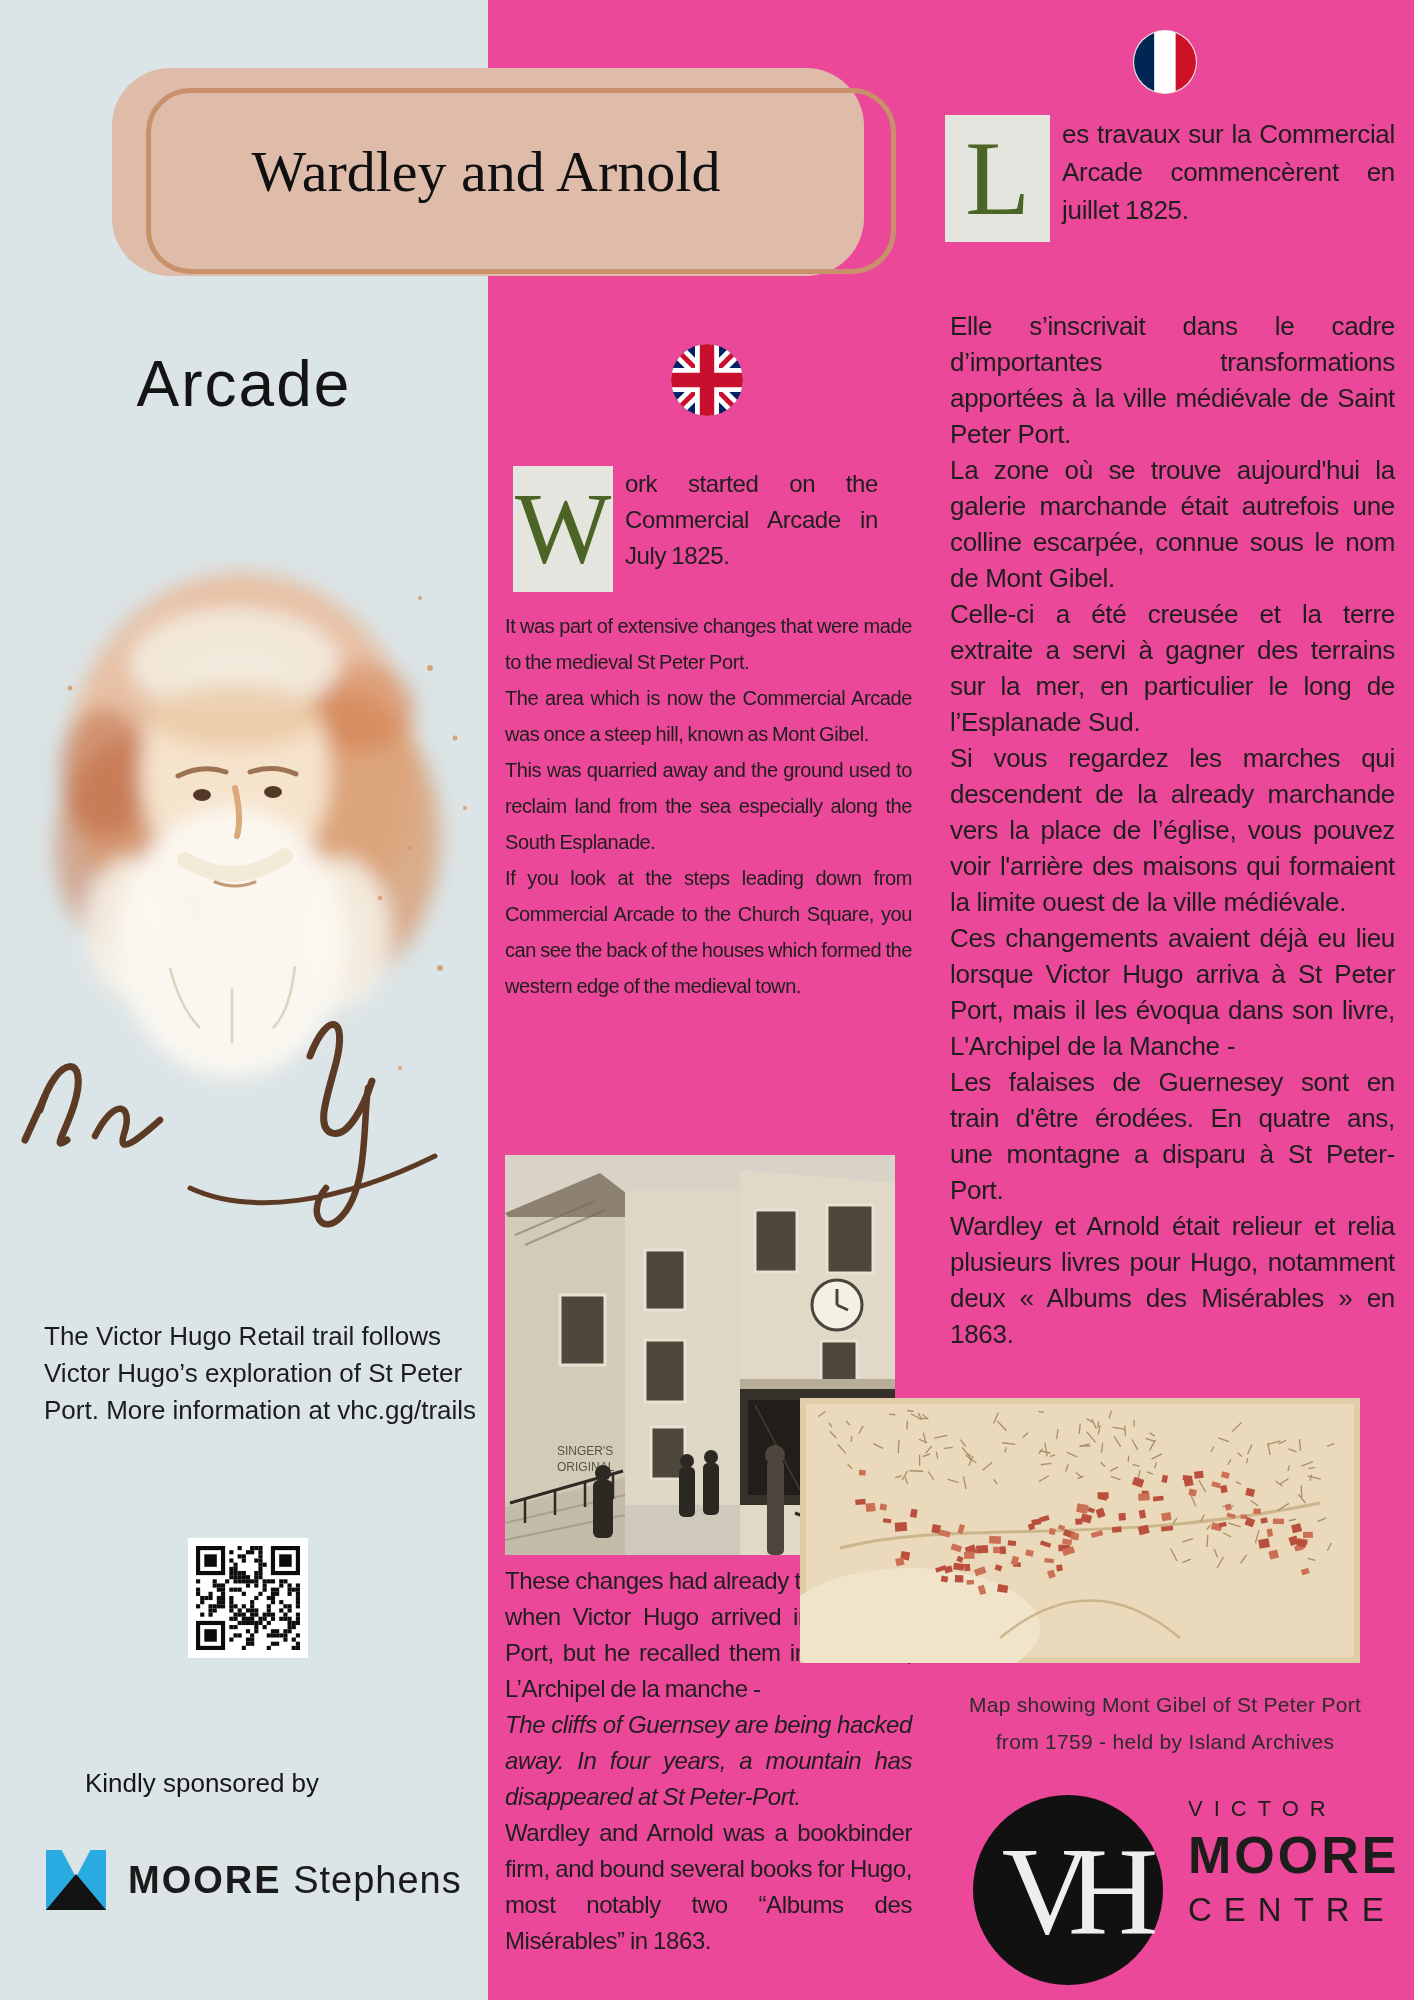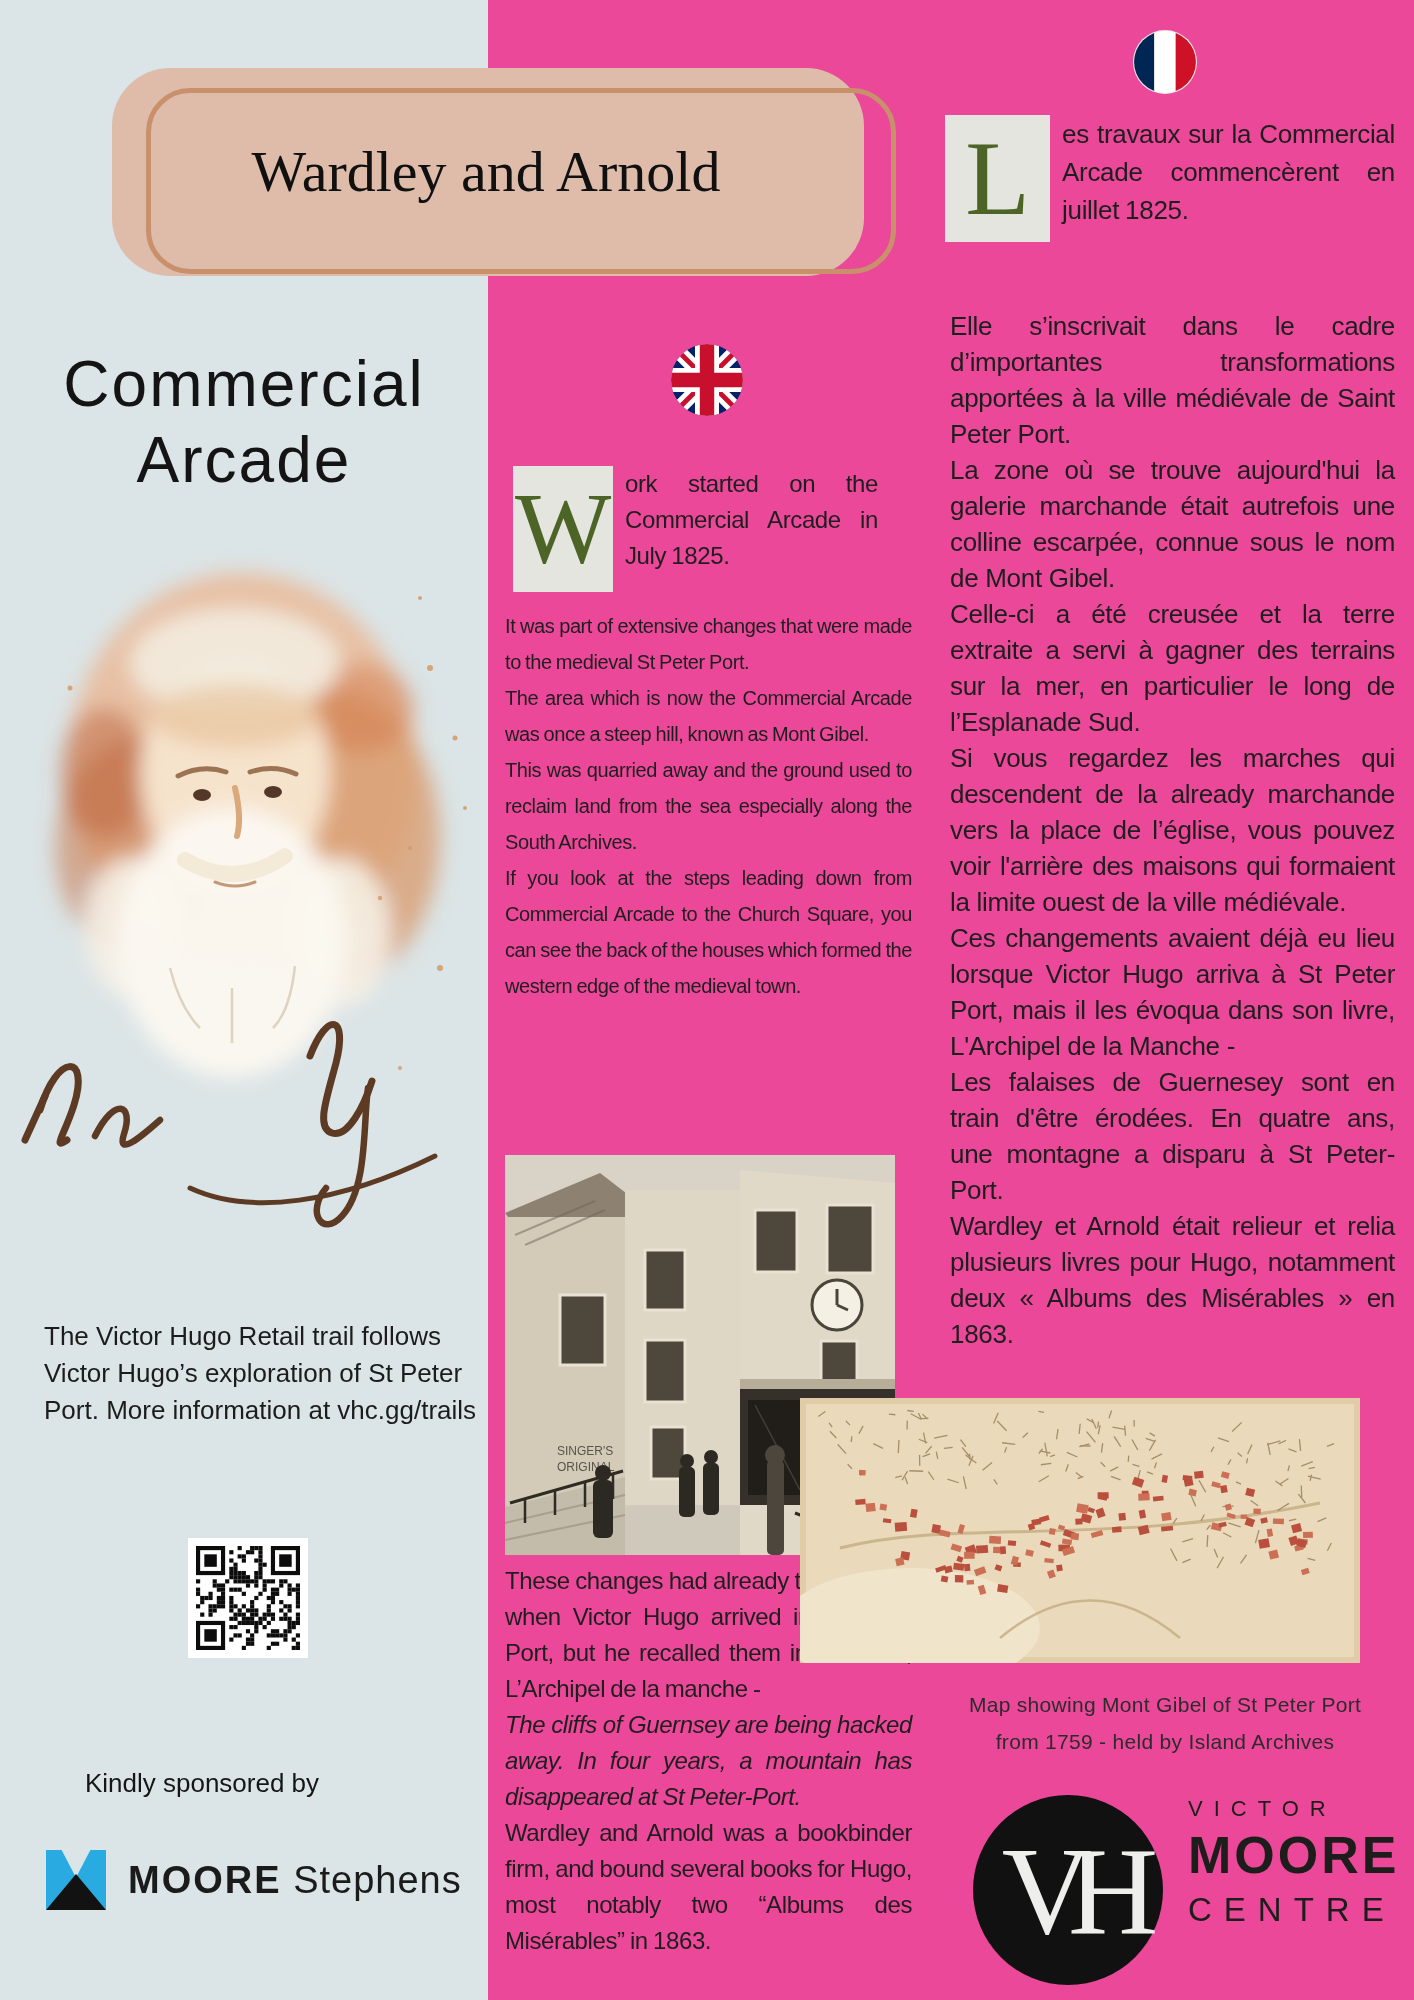--- a/index.html
+++ b/index.html
@@ -74,21 +74,20 @@
 
 <div class="poster">
 
   <div class="sidebar-bg"></div>
 
   <div class="badge-fill"></div>
   <div class="badge-outline"></div>
   <div class="badge-title">Wardley and Arnold</div>
 
   <div class="heading">
-    <div>Commercial</div>
     <div>Arcade</div>
   </div>
 
   <svg class="portrait" viewBox="0 0 466 700">
     <defs>
         <filter id="wblur" x="-40%" y="-40%" width="180%" height="180%">
           <feGaussianBlur stdDeviation="10"></feGaussianBlur>
         </filter>
       </defs>
     <g filter="url(#wblur)">
@@ -384,21 +383,21 @@
   </svg>
 
   <div class="drop-block drop-en">
     <div class="drop-box en">W</div>
     <span>ork started on the Commercial Arcade in July 1825.</span>
   </div>
 
   <div class="en-body">
     <p>It was part of extensive changes that were made to the medieval St Peter Port.</p>
     <p>The area which is now the Commercial Arcade was once a steep hill, known as Mont Gibel.</p>
-    <p>This was quarried away and the ground used to reclaim land from the sea especially along the South Archives.</p>
+    <p>This was quarried away and the ground used to reclaim land from the sea especially along the South Esplanade.</p>
     <p>If you look at the steps leading down from Commercial Arcade to the Church Square, you can see the back of the houses which formed the western edge of the medieval town.</p>
   </div>
 
   <svg class="photo" viewBox="0 0 390 400">
     <rect width="390" height="400" fill="#cfc9bb"></rect>
     <rect width="390" height="70" fill="#d8d3c6"></rect>
     <polygon points="0,58 95,18 152,62 30,98" fill="#8d8271"></polygon>
     <rect x="0" y="62" width="125" height="290" fill="#d3cbb8"></rect>
     <path d="M10,80 L90,46 M20,90 L100,55" stroke="#6e6556" stroke-width="2" opacity="0.5"></path>
     <rect x="120" y="35" width="115" height="315" fill="#ded7c5"></rect>

